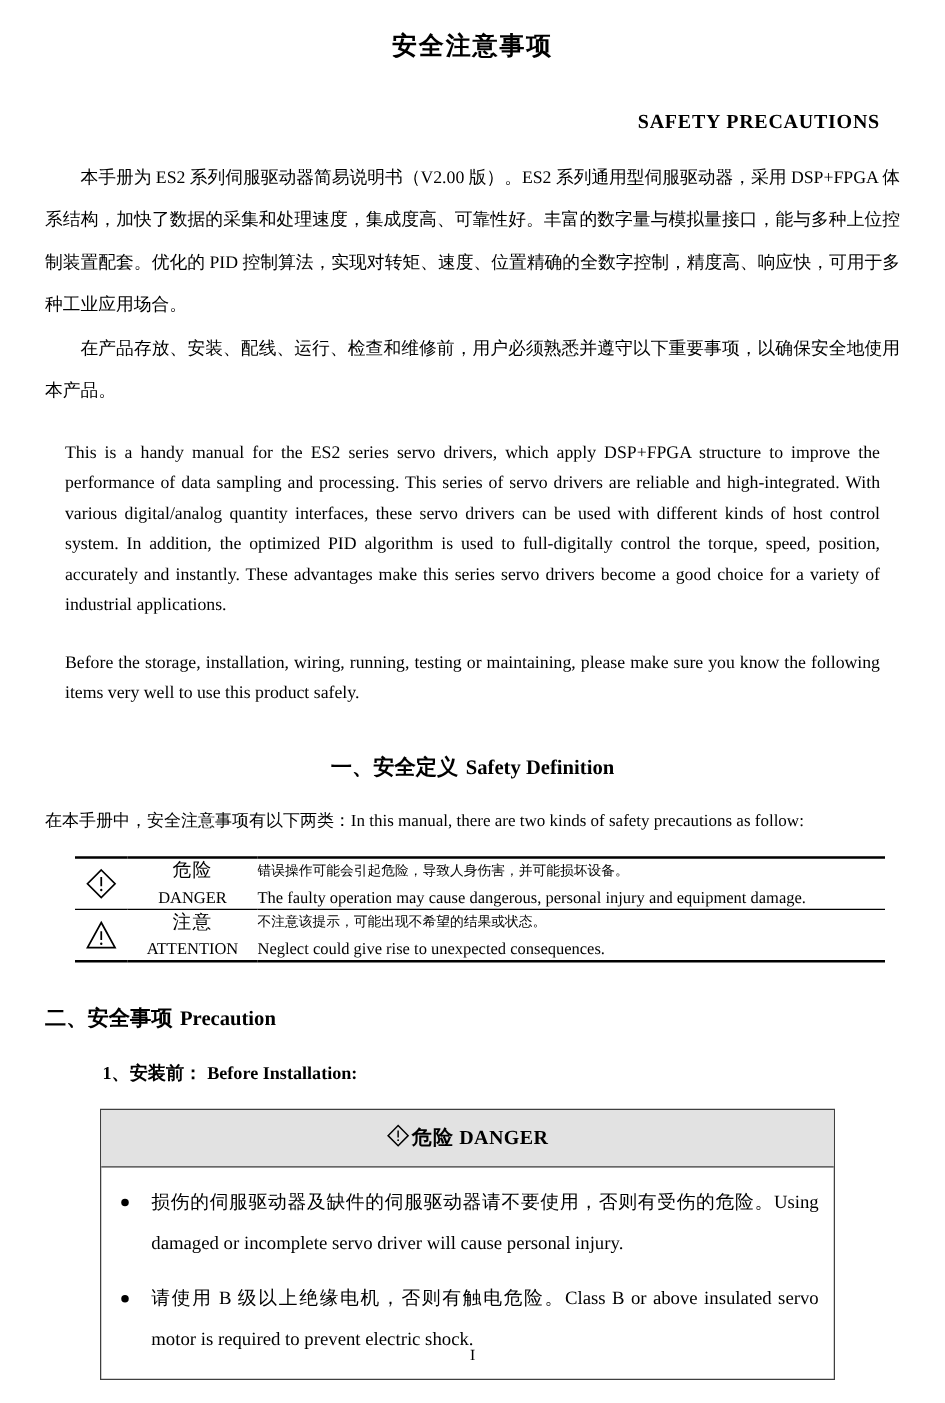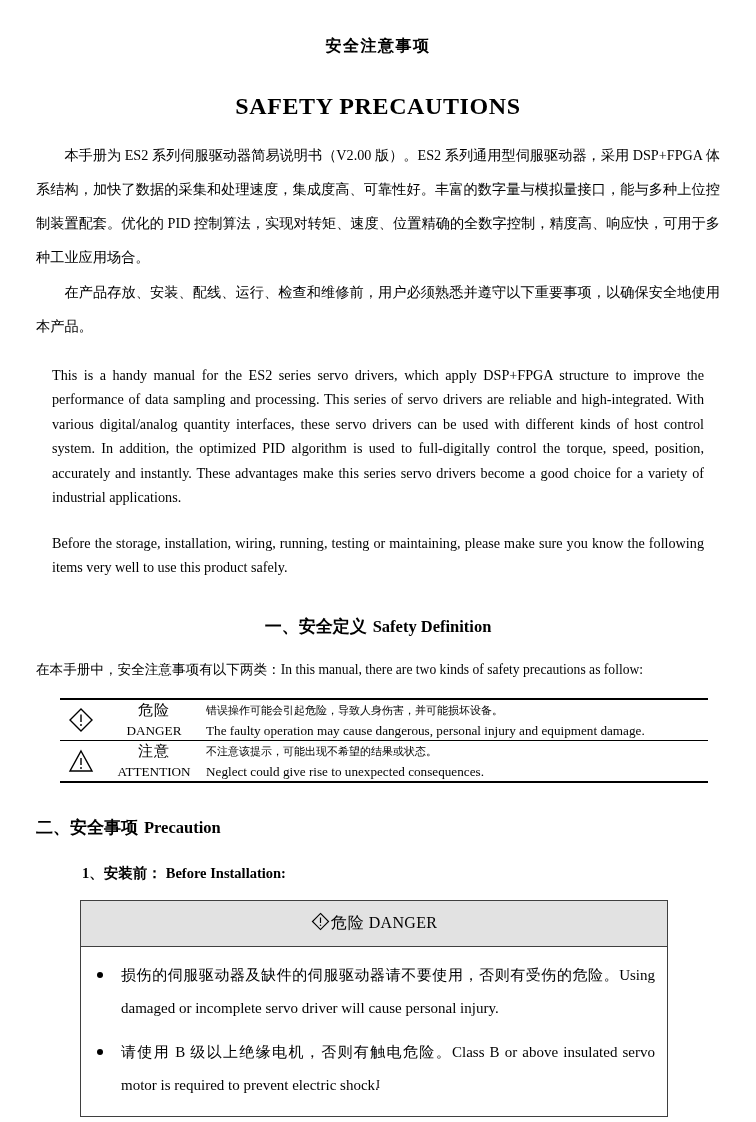--- a/index.html
+++ b/index.html
@@ -23,33 +23,33 @@
   .content {
     position: absolute;
     left: 36px;
     top: 0;
     width: 684px;
   }
 
   
   .title-cn {
     text-align: center;
-    font-size: 16px;
+    font-size: 20px;
     font-weight: bold;
     letter-spacing: 1.5px;
-    margin: 12px;
+    margin: 0;
     padding-top: 24px;
     line-height: 1.3;
   }
   .title-en {
-    text-align: center;
-    font-size: 24px;
+    text-align: right;
+    font-size: 16px;
     font-weight: bold;
     letter-spacing: 0.6px;
-    margin: 1px;
+    margin: 16px;
     padding-top: 22px;
     line-height: 1.3;
   }
 
   
   .para-cn {
     font-size: 14.2px;
     line-height: 34px;
     text-align: justify;
     text-justify: inter-ideograph;
@@ -172,21 +172,21 @@
     width: 588px;
     border: 1.3px solid #3f3f3f;
     box-sizing: border-box;
   }
   .danger-box-head {
     background: #e2e2e2;
     border-bottom: 1.3px solid #3f3f3f;
     text-align: center;
     padding: 11px 0 12px 0;
     font-size: 16px;
-    font-weight: normal;
+    font-weight: bold;
     letter-spacing: 0.3px;
   }
   .danger-box-head .hd-cn { letter-spacing: 1px; }
   .danger-box-head .hd-en { padding-left: 4px; }
   .danger-box-body {
     padding: 12px 12px 14px 10px;
   }
   .bullet-item {
     position: relative;
     padding-left: 30px;

